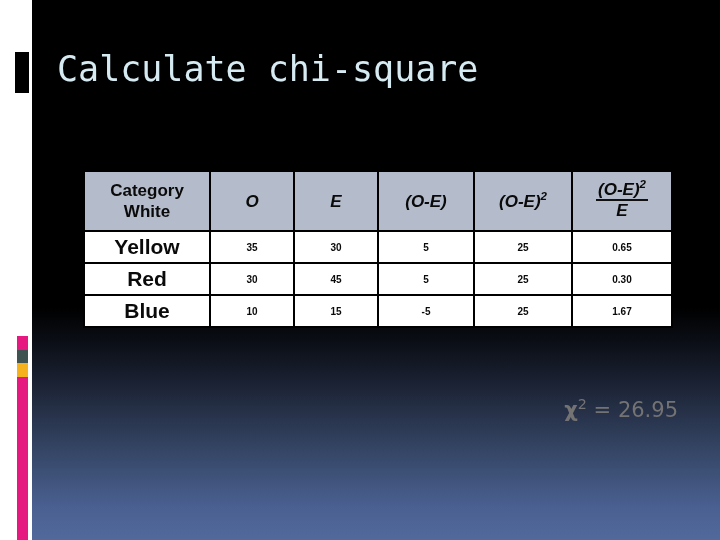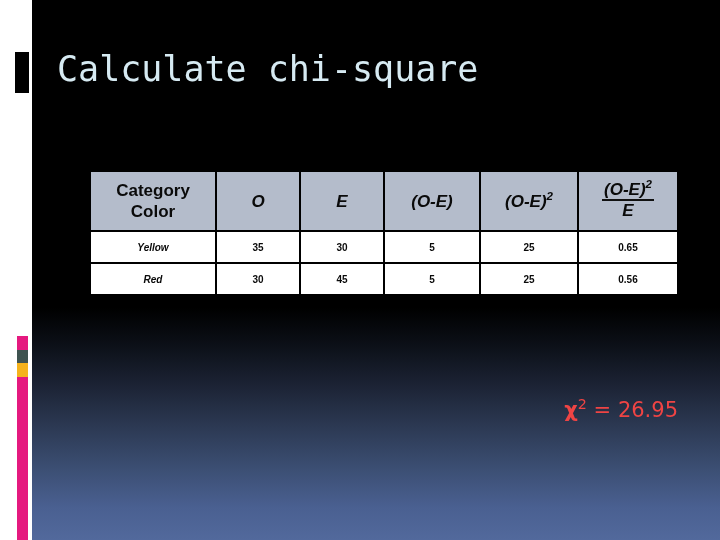--- a/index.html
+++ b/index.html
@@ -103,21 +103,21 @@
     line-height: 44px;
     font-weight: 400;
     letter-spacing: 0px;
     color: #d6eaf2;
     white-space: nowrap;
   }
 
   
   .chi-table {
     position: absolute;
-    left: 89px;
+    left: 83px;
     top: 170px;
     width: 588px;
     border-collapse: collapse;
     background: #8b5cf6;
     table-layout: fixed;
   }
   .chi-table td, .chi-table th {
     border: 2px solid #000000;
     text-align: center;
     vertical-align: middle;
@@ -136,22 +136,21 @@
     font-style: italic;
     font-weight: 700;
   }
   .chi-table tbody td {
     height: 30px;
     font-size: 10px;
     font-weight: 700;
     background: #ffffff;
   }
   .chi-table tbody td.cat-cell {
-    font-size: 10px;
-    font-style: italic;
+    font-size: 21px;
   }
 
   
   col.c-cat { width: 126px; }
   col.c-o   { width: 84px; }
   col.c-e   { width: 84px; }
   col.c-oe  { width: 96px; }
   col.c-oe2 { width: 98px; }
   col.c-fr  { width: 100px; }
 
@@ -174,21 +173,21 @@
     line-height: 0;
   }
 
   
   .chi-result {
     position: absolute;
     left: 400px;
     top: 398px;
     width: 278px;
     text-align: right;
-    color: #ef4444;
+    color: #737373;
     font-family: "DejaVu Sans", sans-serif;
     font-size: 21px;
     font-weight: 400;
     white-space: nowrap;
   }
   .chi-result .chi-sym {
     font-style: normal;
     font-weight: 700;
   }
 </style>
@@ -214,21 +213,21 @@
         <col class="c-o">
         <col class="c-e">
       <col class="c-oe">
         <col class="c-oe2">
         <col class="c-fr">
     </colgroup>
     <thead>
       <tr>
         <th>
           <span>Category</span><br>
-          <span>Color</span>
+          <span>White</span>
         </th>
         <th class="hdr-italic">O</th>
         <th class="hdr-italic">E</th>
         <th class="hdr-italic">(O-E)</th>
         <th class="hdr-italic">
           <span>(O-E)</span><sup class="sq">2</sup>
         </th>
         <th class="hdr-italic">
           <span class="frac">
             <span class="num"><span>(O-E)</span><sup class="sq">2</sup></span>
@@ -245,21 +244,29 @@
         <td>5</td>
         <td>25</td>
         <td>0.65</td>
       </tr>
       <tr>
         <td class="cat-cell">Red</td>
         <td>30</td>
         <td>45</td>
         <td>5</td>
         <td>25</td>
-        <td>0.56</td>
+        <td>0.30</td>
+      </tr>
+      <tr>
+        <td class="cat-cell">Blue</td>
+        <td>10</td>
+        <td>15</td>
+        <td>-5</td>
+        <td>25</td>
+        <td>1.67</td>
       </tr>
     </tbody>
   </table>
 
   <div class="chi-result">
     <span class="chi-sym">χ</span><sup class="sq">2</sup><span> = </span><span>26.95</span>
   </div>
 
 </div>
 

